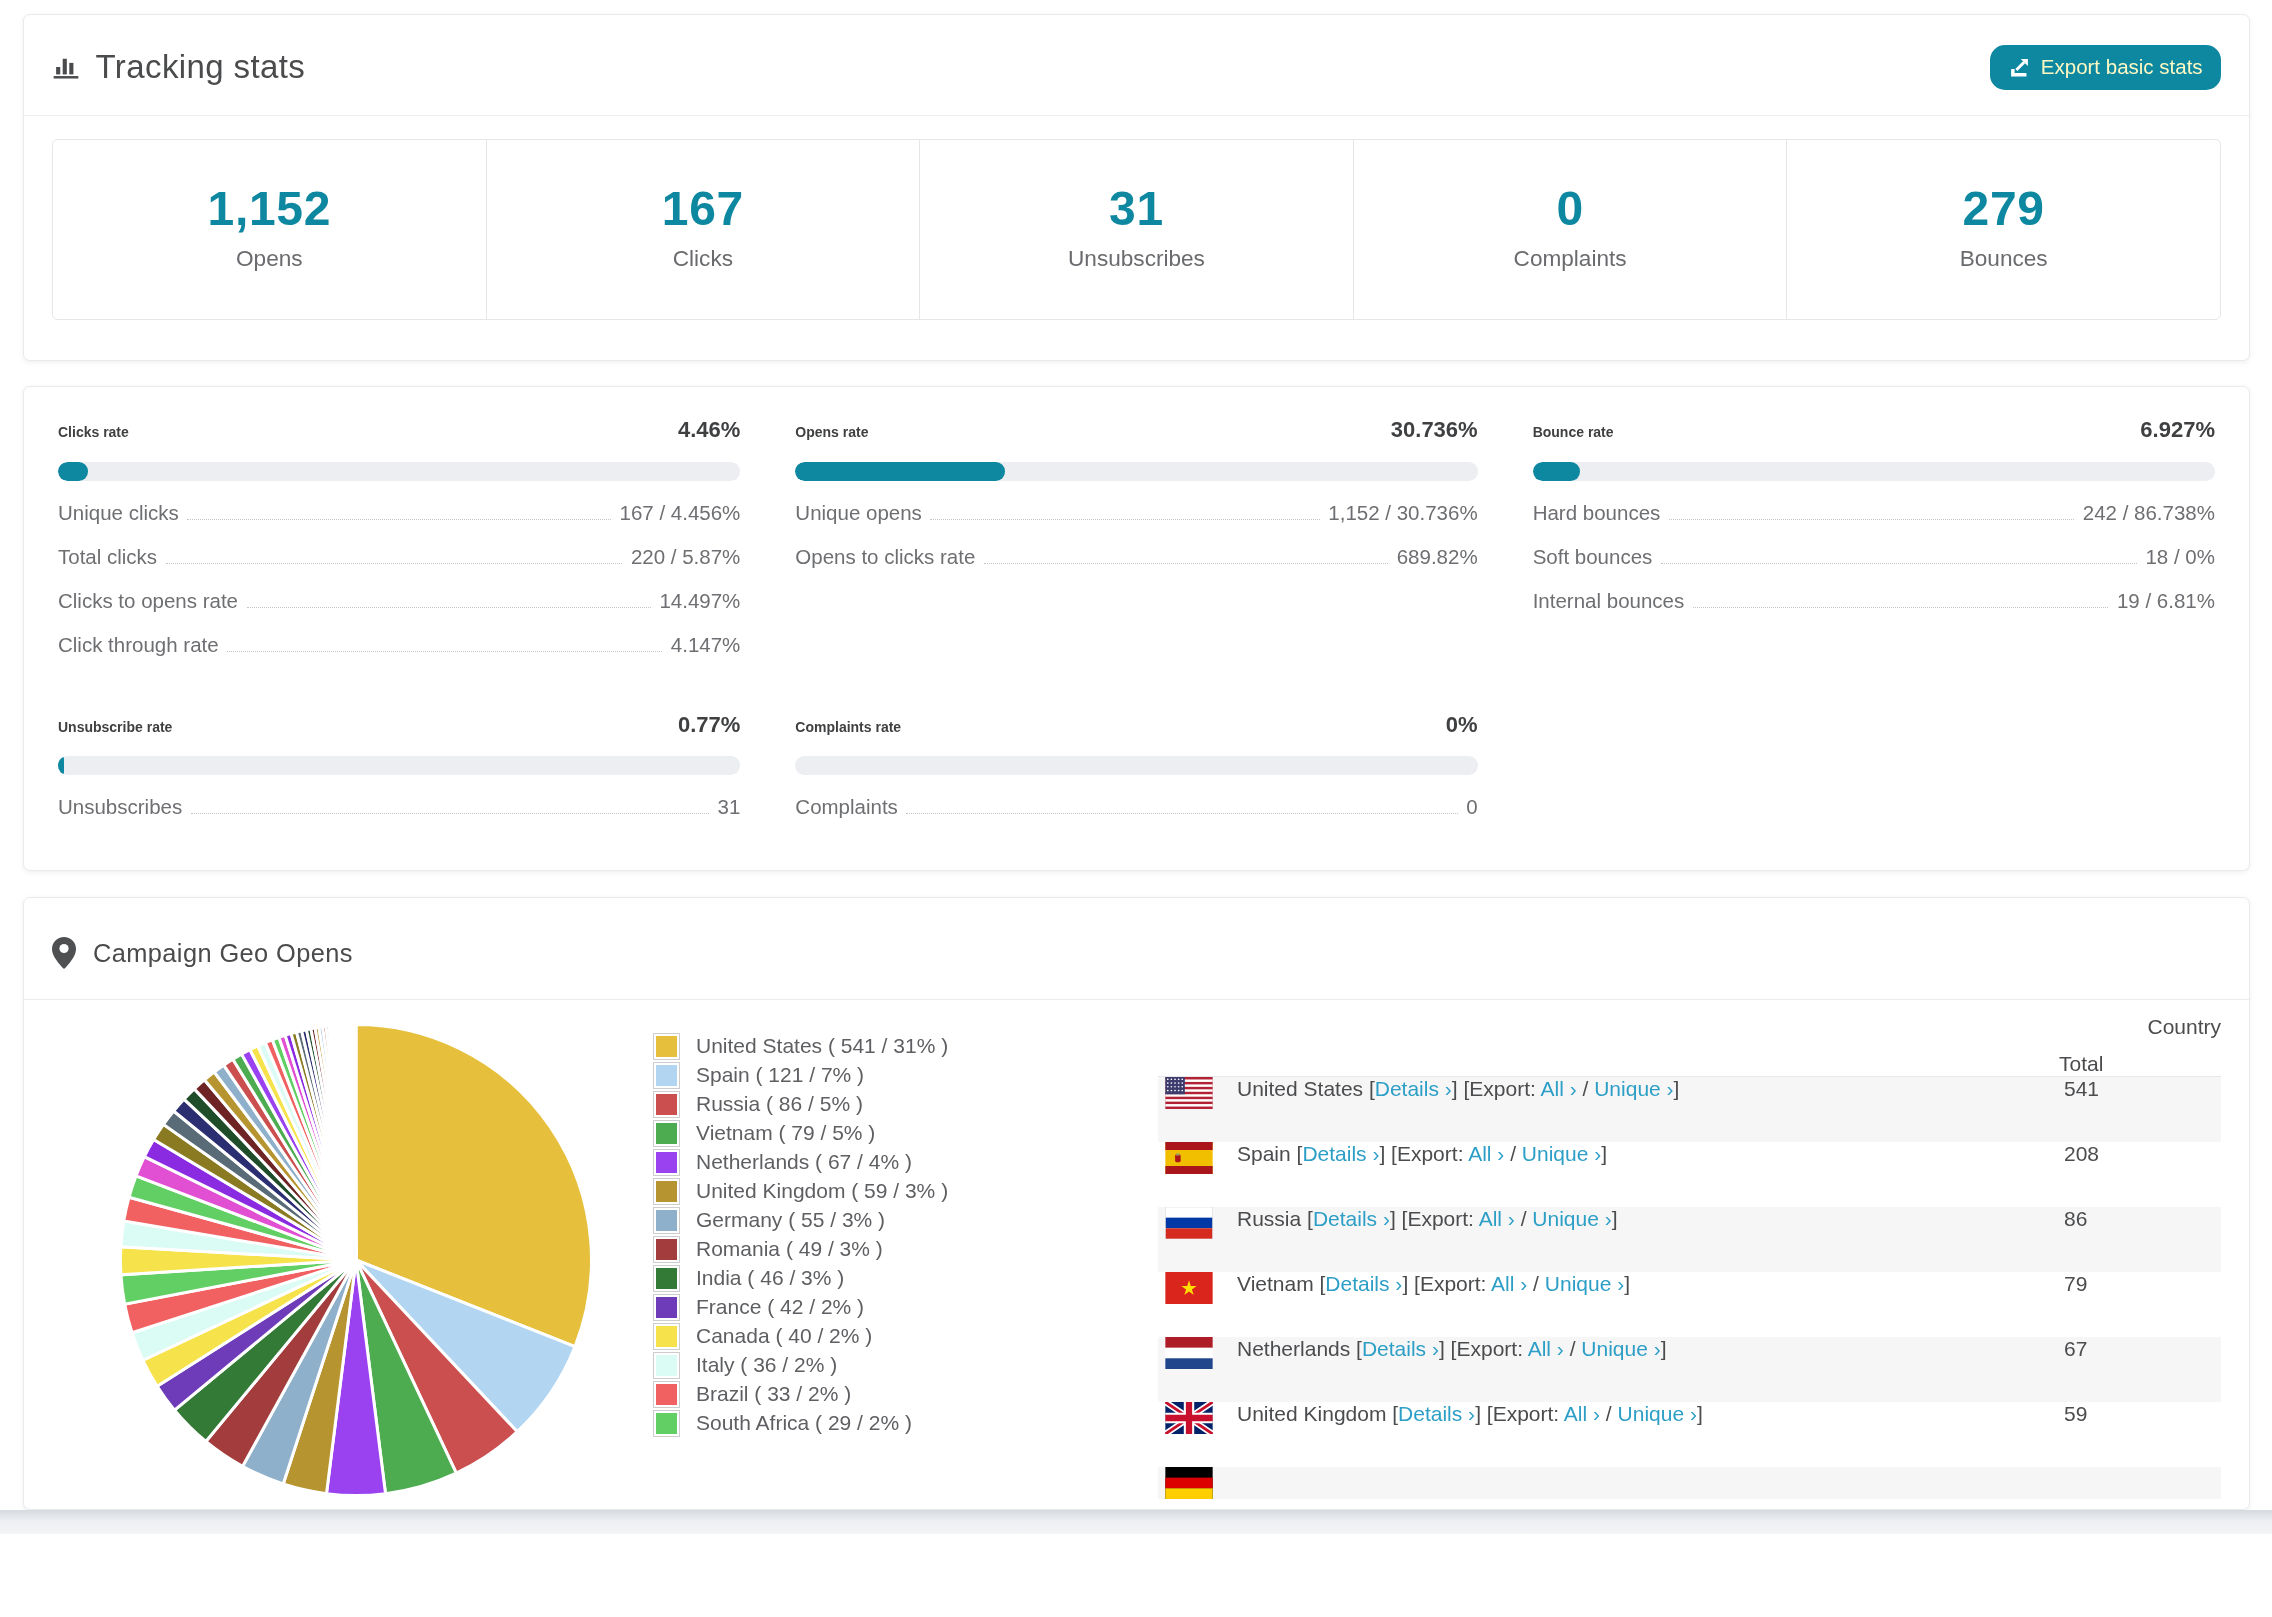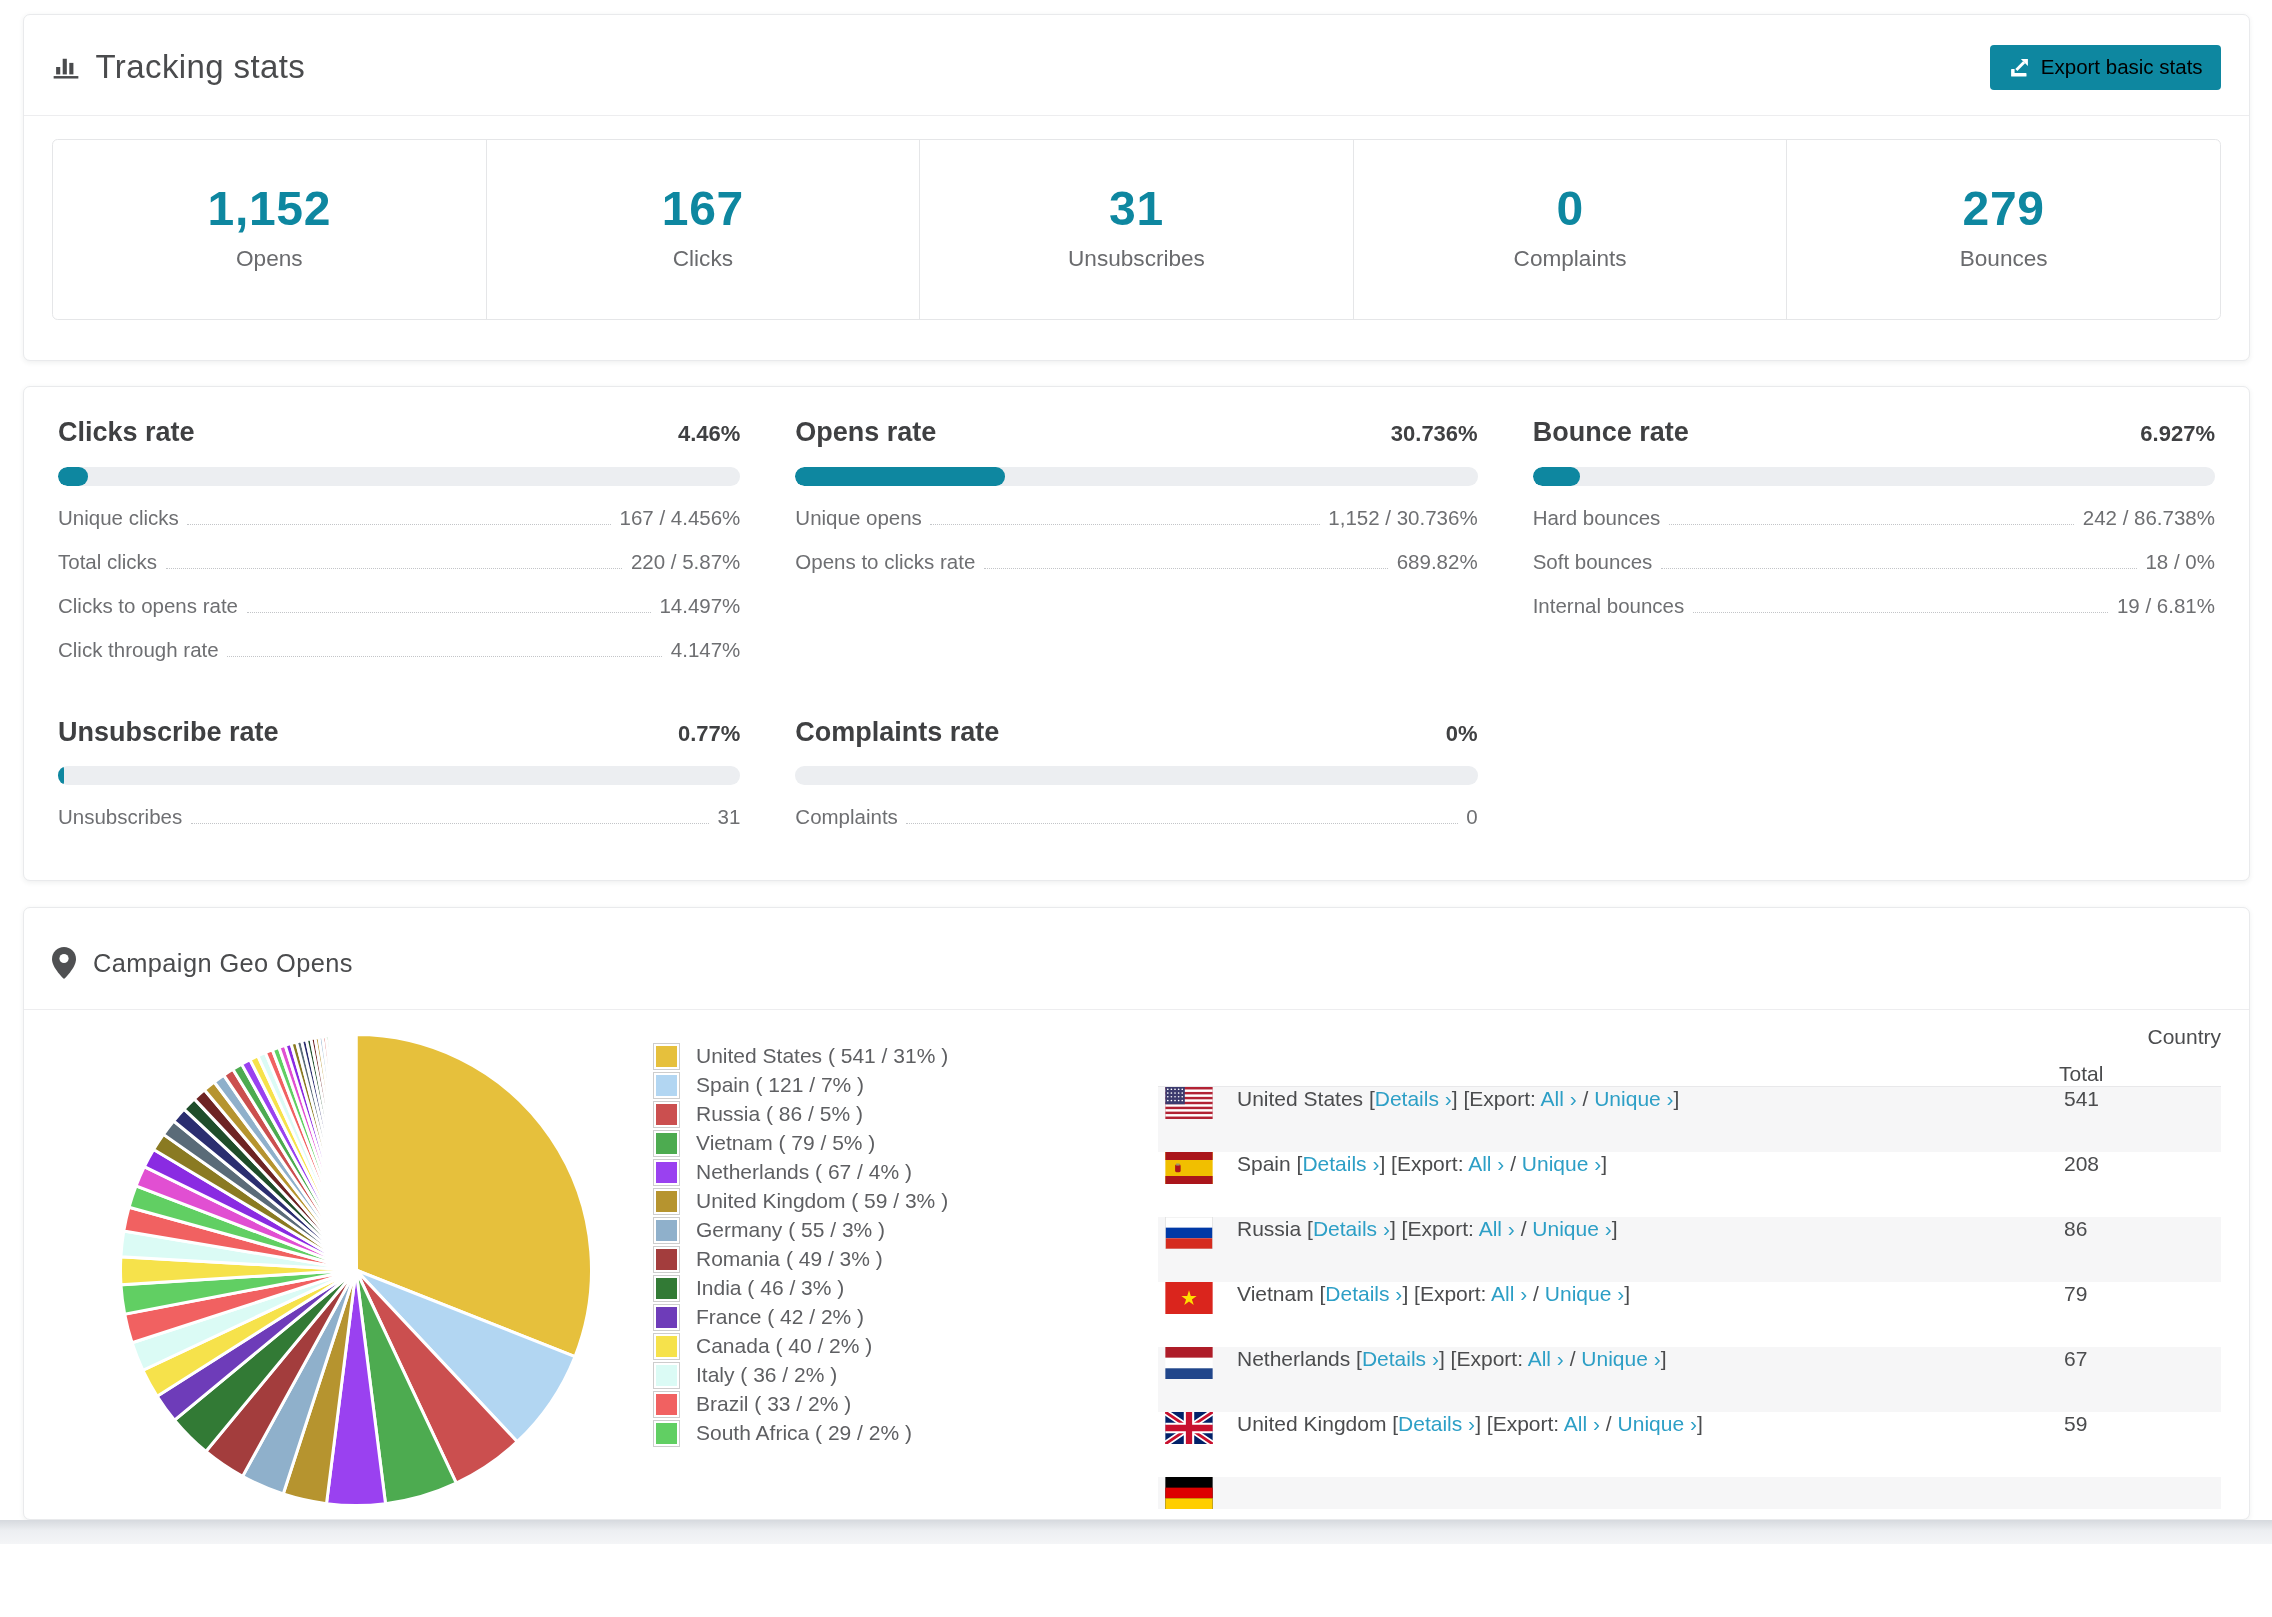--- a/index.html
+++ b/index.html
@@ -14,39 +14,39 @@
     background:#fff;border:0.7px solid #e9eaec;border-radius:7px;
     box-shadow:0 1.4px 5.6px rgba(40,50,60,.07);
     box-sizing:border-box;
   }
   
   .card-tracking{margin-top:14px;padding:25.4px 28px 40px;}
   .card-head{display:flex;align-items:center;position:relative;height:54px;}
   .head-icon{display:inline-flex;margin-right:15.5px;}
   .head-title{font-size:33px;color:#4a4b4d;letter-spacing:0.4px;}
   .btn-export{
-    position:absolute;right:0;top:4.2px;background:#0e87a0;color:#000000;border:none;
-    font-family:inherit;font-size:20.5px;height:45px;padding:0 18.4px;border-radius:4px;
+    position:absolute;right:0;top:4.2px;background:#0e87a0;color:#fef9c3;border:none;
+    font-family:inherit;font-size:20.5px;height:45px;padding:0 18.4px;border-radius:15px;
     display:flex;align-items:center;gap:11.3px;cursor:pointer;
   }
   .head-divider{border:none;border-top:1.4px solid #ededef;margin:21px -28px 0;}
   .stats-box{
     margin-top:22.6px;border:1.4px solid #e5e6e8;border-radius:5.6px;
     display:flex;
   }
   .stat-cell{flex:1;text-align:center;padding:41px 0 47px;border-right:1.4px solid #e5e6e8;}
   .stat-cell:last-child{border-right:none;}
   .stat-value{font-size:48px;font-weight:bold;color:#0e87a0;letter-spacing:0.7px;}
   .stat-label{font-size:22.6px;color:#6a6b6e;margin-top:10px;}
   
   .card-rates{margin-top:25.4px;padding:30px 34px 51px;}
   .rates-row{display:grid;grid-template-columns:repeat(3,1fr);column-gap:55px;}
   .rates-row + .rates-row{margin-top:55px;}
   .rate-head{display:flex;justify-content:space-between;align-items:baseline;}
-  .rate-title{font-size:27px;font-weight:bold;color:#3f4042;}
+  .rate-title{font-size:14px;font-weight:bold;color:#3f4042;}
   .rate-value{font-size:22px;font-weight:bold;color:#3f4042;}
   .bar-track{margin-top:18.4px;height:19px;border-radius:9.2px;background:#eceef1;overflow:hidden;position:relative;}
   .bar-fill{height:100%;border-radius:9.2px;background:#0e87a0;min-width:0;}
   .rate-rows{margin-top:19px;}
   .rate-row{display:flex;align-items:flex-end;margin-top:20px;font-size:20.5px;color:#6e6f72;}
   .leader{flex:1;border-bottom:1.4px dotted #c3c5c8;margin:0 8.5px 5px;}
   .rate-row-value{white-space:nowrap;}
   
   .card-geo{margin-top:25.4px;height:613px;overflow:hidden;padding:0;}
   .geo-head{display:flex;align-items:center;padding:30px 28px 0;height:51px;}

